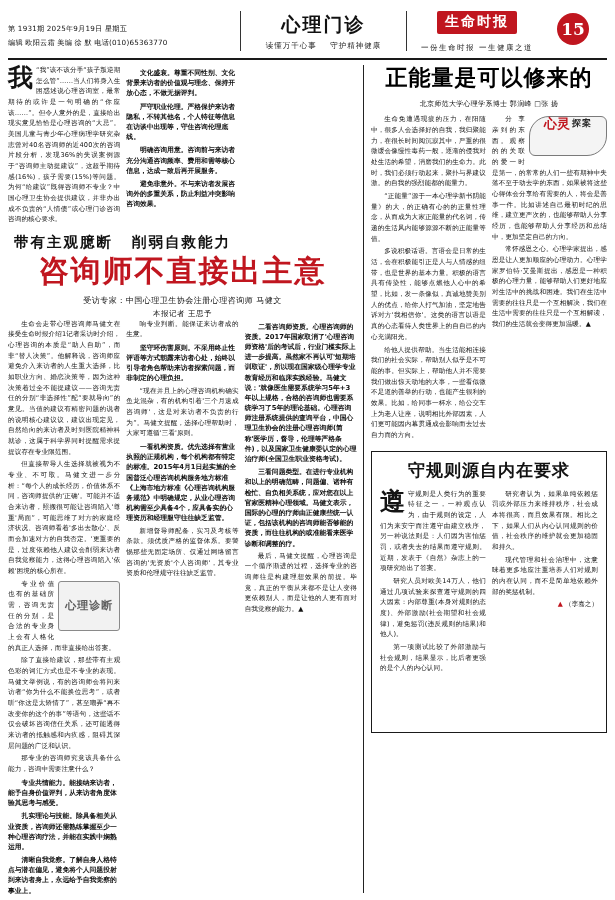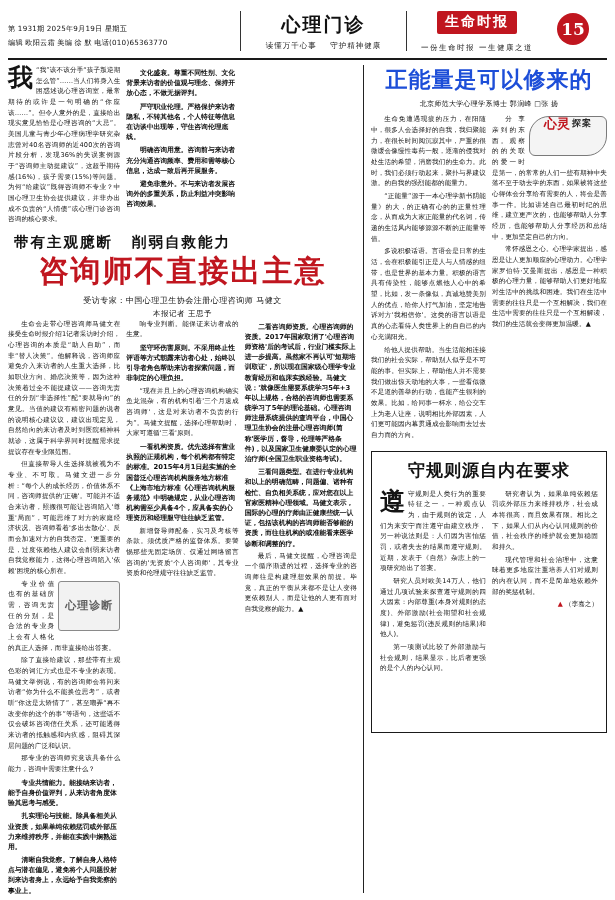--- a/index.html
+++ b/index.html
@@ -198,27 +198,27 @@
     justify-content: center;
     background: #f2f2f2;
     color: #5e5e5e;
     font-family: "DejaVu Serif", "Liberation Serif", serif;
   }
   .stamp .s1 { font-size: 11px; font-weight: bold; letter-spacing: 1px; }
   .stamp .s2 { font-size: 11px; font-weight: bold; letter-spacing: 1px; }
 
   
   .r-headline {
-    font-family: Liberation Serif, serif;
+    font-family: Liberation Mono, monospace;
     font-size: 22px;
     font-weight: bold;
     letter-spacing: 1px;
     text-align: center;
     margin: 2px 0 6px 0;
-    color: #1d4ed8;
+    color: #000000;
     line-height: 1.2;
   }
   .r-byline {
     font-size: 7px;
     text-align: center;
     margin-bottom: 5px;
     letter-spacing: 0.3px;
   }
   .r-cols { display: flex; gap: 6px; }
   .r-cols .tcol { flex: 1; }
@@ -329,21 +329,21 @@
           <p class="t">生命会走带心理咨询师马健文在接受生命时报介绍1记者采访时介绍，心理咨询的本质是“助人自助”，而非“替人决策”。他解释说，咨询师应避免介入来访者的人生重大选择，比如职业方向、婚恋决策等，因为这种决策着过全不能提建议——咨询无责任的分别“非选择性”配“要就导向”的意见。当值的建议有精密问题的说者的说明核心建议议，建议出现定见，自然给向的来访者及时到医院精神科就诊，这属于科学界同时提醒需求提提议存在专业限范围。</p>
           <p class="t">但直接帮导人生选择就被视为不专业、不可取。马健文进一步分析：“每个人的成长经历，价值体系不同，咨询师提供的'正确'。可能并不适合来访者，照搬很可能让咨询陷入'尊重'局面”，可能思维了对方的家庭经济状况、咨询师看着'多出去散心'、反而会加速对方的自我否定。'更重要的是，过度依赖他人建议会削弱来访者自我觉察能力，这得心理咨询陷入'依赖'困境的核心所在。</p>
           <div class="stamp">
             <div class="s1">心理</div>
             <div class="s2">诊断</div>
           </div>
           <p class="t">专业价值也有的基础所需，咨询无责任的分别，是合法的专业身上会有人格化的真正人选择，而非直接给出答案。</p>
           <p class="t">除了直接给建议，那些带有主观色彩的词汇方式也是不专业的表现。马健文举例说，有的咨询师会将问来访者“你为什么不能换位思考”，或者听“你这是太矫情了”，甚至嘲弄“再不改变你的这个的事”等语句，这些话不仅会破坏咨询信任关系，还可能透得来访者的抵触感和内疚感，阻碍其深层问题的广泛和认识。</p>
           <p class="t">那专业的咨询师究竟该具备什么能力，咨询中需要注意什么？</p>
           <p class="sub">专业共情能力。能接纳来访者，能予自身价值评判，从来访者角度体验其思考与感受。</p>
-          <p class="sub">扎实理论与技能。除具备相关从业资质，如果单纯依赖惩罚或外部压力来维持秩序，并能在实践中娴熟运用。</p>
+          <p class="sub">扎实理论与技能。除具备相关从业资质，咨询师还需熟练掌握至少一种心理咨询疗法，并能在实践中娴熟运用。</p>
           <p class="sub">清晰自我觉察。了解自身人格特点与潜在偏见，避免将个人问题投射到来访者身上，永远给予自我觉察的事业上。</p>
         </div>
         <div class="tcol">
           <p class="t">响专业判断。能保证来访者成的生意。</p>
           <p class="sub">坚守环伤害原则。不采用终止性评语等方式朝露来访者心处，始终以引导者角色帮助来访者探索问题，而非制定的心理负担。</p>
           <p class="t">“现在并且上的心理咨询机构确实鱼龙混杂，有的机构引着'三个月速成咨询师'，这是对来访者不负责的行为”。马健文提醒，选择心理帮助时，大家可遵循'三看'原则。</p>
           <p class="sub">一看机构资质。优先选择有营业执照的正规机构，每个机构都有特定的标准。2015年4月1日起实施的全国普泛心理咨询机构服务地方标准《上海市地方标准《心理咨询机构服务规范》中明确规定，从业心理咨询机构需至少具备4个，应具备实的心理资历和经理服守往往缺乏监管。</p>
           <p class="t">新增督导师配备，实习及考核等条款。须优质严格的监督体系。要警惕那些无固定场所、仅通过网络留言咨询的'无资质'个人咨询师'，其专业资质和伦理规守往往缺乏监管。</p>
         </div>
         <div class="tcol">

